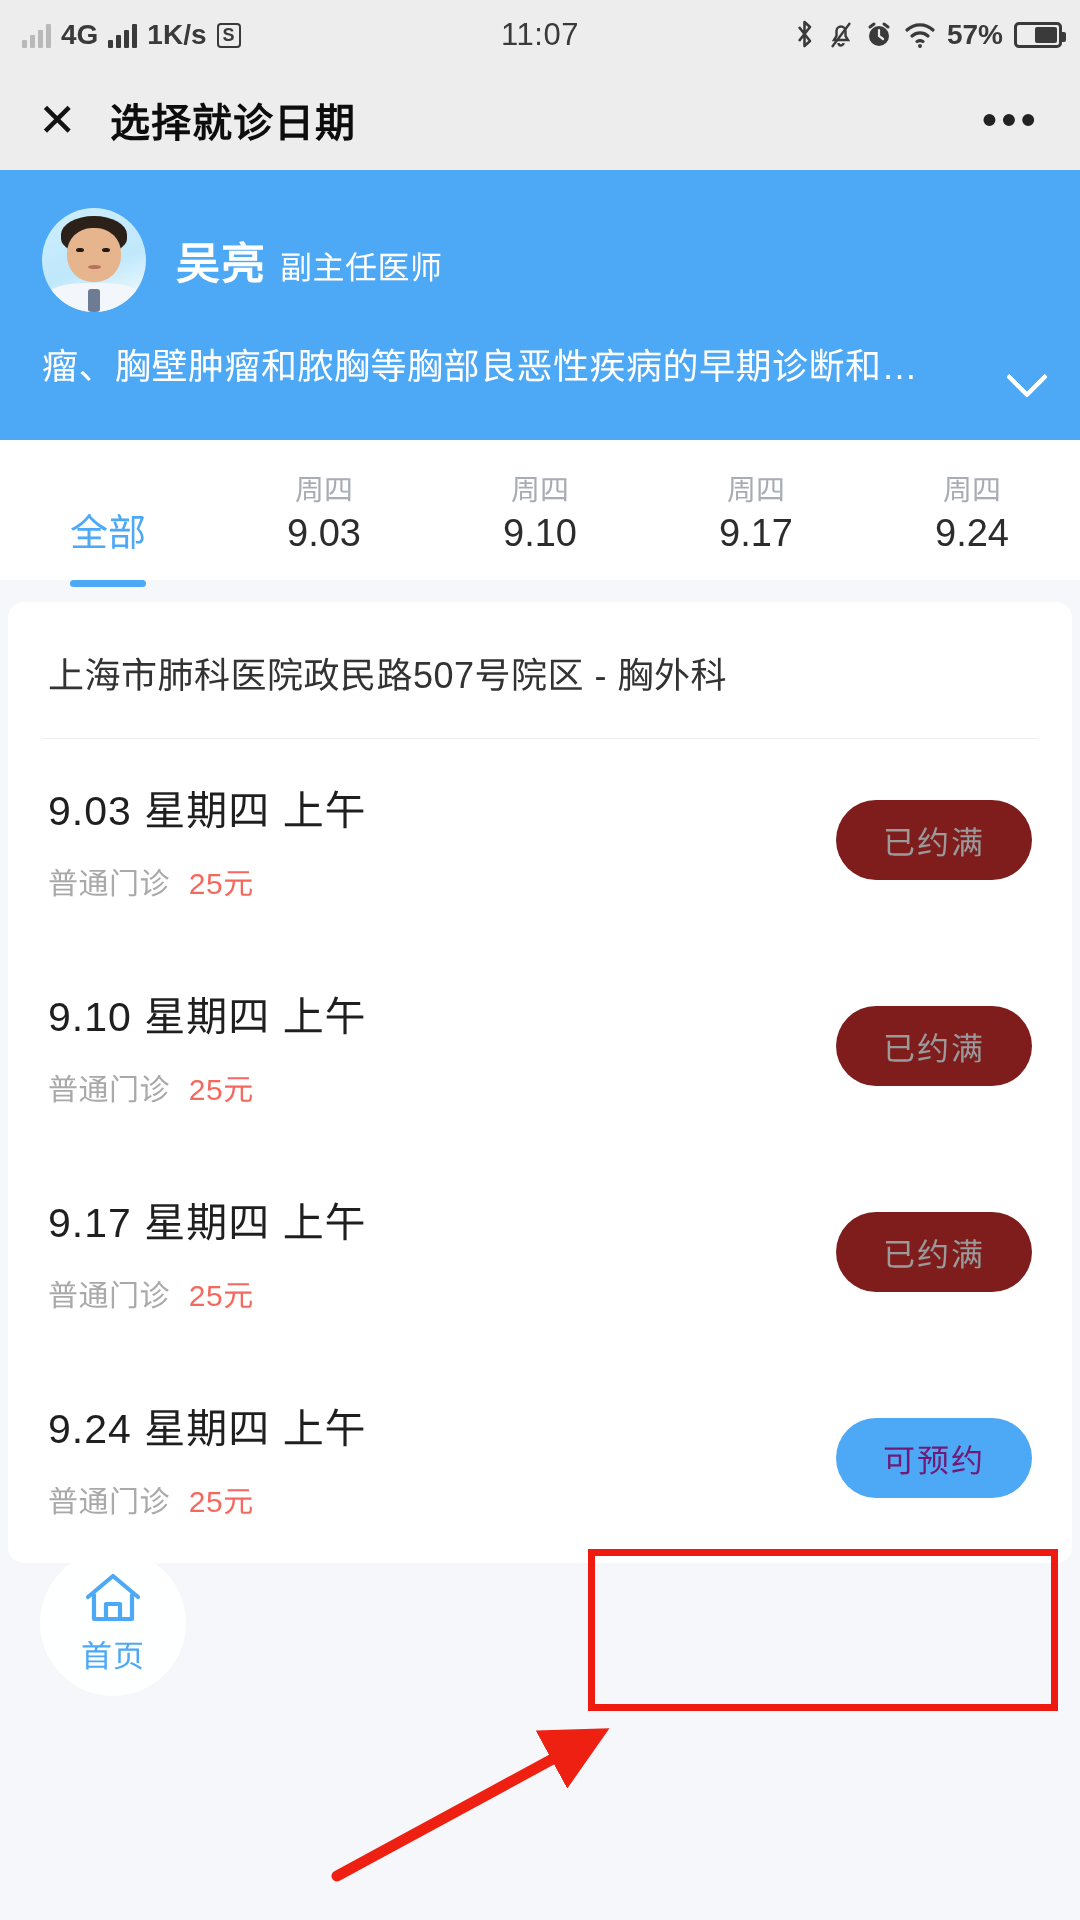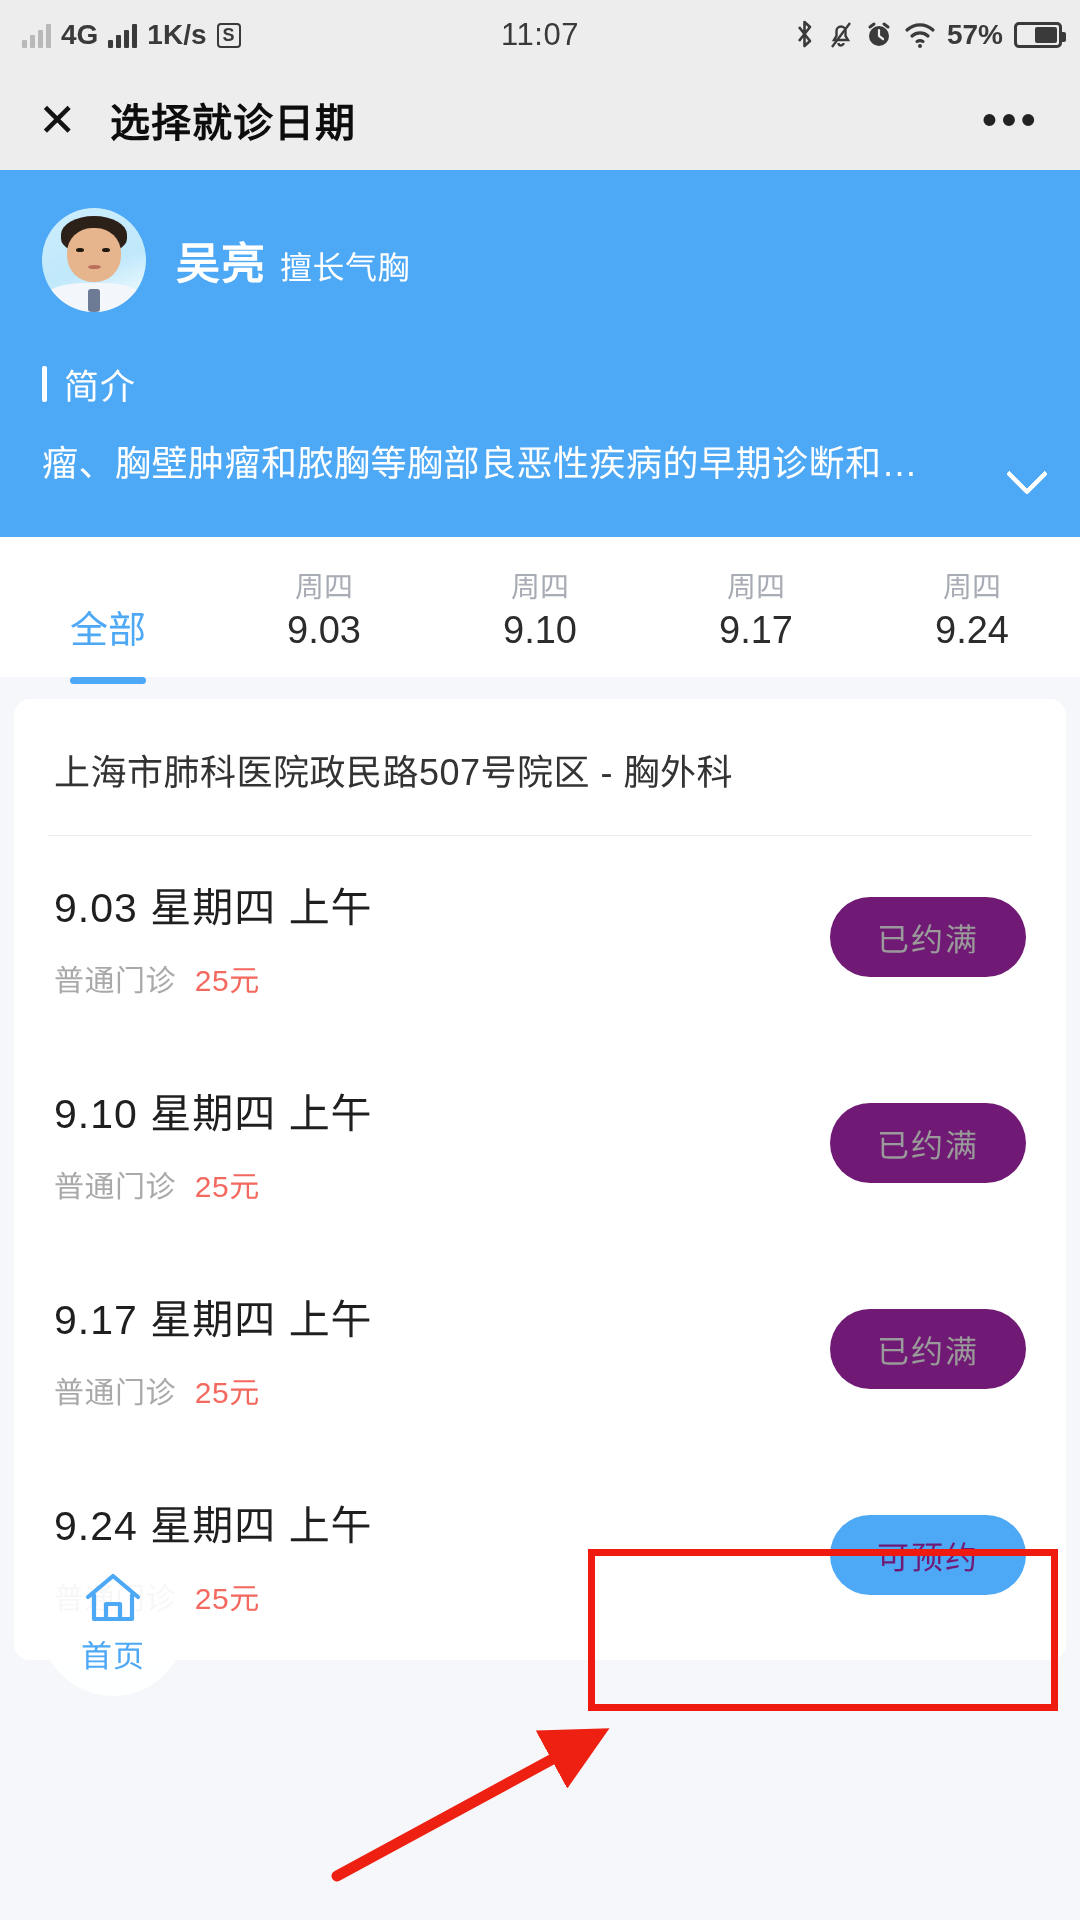--- a/index.html
+++ b/index.html
@@ -85,38 +85,38 @@
   .tab .wd { font-size: 29px; color: #a8adb5; line-height: 1.28; }
   .tab .dt { font-size: 38px; color: #2c2c2c; line-height: 1.28; }
   .tab.all { display: flex; align-items: flex-start; justify-content: center; padding-top: 34px; }
   .tab.all .lbl { font-size: 38px; color: #4da8f5; }
   .tab .underline {
     position: absolute; bottom: -30px; left: 50%; transform: translateX(-50%);
     width: 76px; height: 7px; background: #4da8f5; border-radius: 4px;
   }
 
   
-  .scroll { padding: 22px 14px 0; }
+  .scroll { padding: 22px 8px 0; }
   .card { background: #ffffff; border-radius: 16px; overflow: hidden; }
   .card-head { padding: 44px 40px 40px; font-size: 36px; color: #333; letter-spacing: .5px; }
   .divider { height: 1px; background: #eeeeee; margin: 0 34px; }
   .slot { display: flex; align-items: center; padding: 38px 40px 42px; position: relative; justify-content: flex-end; }
   .slot + .slot::before {
     content: ""; position: absolute; left: 0; right: 0; top: 0; height: 0;
   }
   .slot-info { flex: 1; }
   .slot-date { font-size: 41px; color: #1f1f1f; letter-spacing: 1px; }
   .slot-sub { margin-top: 22px; font-size: 30px; color: #a9a9a9; letter-spacing: .5px; }
   .slot-price { color: #f4695f; margin-left: 10px; }
   .btn {
     min-width: 196px; height: 80px; border-radius: 40px; font-size: 32px;
     display: flex; align-items: center; justify-content: center;
     letter-spacing: 2px; border: none; cursor: pointer;
   }
-  .btn.full { background: #701a75; color: #9a9a9a; }
+  .btn.full { background: #7f1d1d; color: #9a9a9a; }
   .btn.open { background: #4da8f5; color: #701a75; }
 
   
   .hl-box {
     position: absolute; border: 7px solid #f01b10; background: transparent;
     pointer-events: none;
   }
   .arrow-svg { position: absolute; left: 0; top: 0; pointer-events: none; }
 
   
@@ -191,26 +191,22 @@
       <div class="avatar">
         <span class="hair"></span>
           <span class="face"></span>
         <span class="eyeL"></span>
           <span class="eyeR"></span>
         <span class="mouth"></span>
           <span class="coat"></span>
           <span class="tie"></span>
       </div>
       <div>
-        <span class="doc-name">吴亮</span><span class="doc-title">擅长气胸</span>
-      </div>
-    </div>
-    <div class="intro-head">
-      <span class="intro-bar"></span>
-      <span class="intro-label">简介</span>
+        <span class="doc-name">吴亮</span><span class="doc-title">副主任医师</span>
+      </div>
     </div>
     <div class="intro-body">
       <div class="intro-text">瘤、胸壁肿瘤和脓胸等胸部良恶性疾病的早期诊断和…</div>
       <span class="chevron"></span>
     </div>
   </div>
 
   <div class="tabs">
     <div class="tab all">
       <span class="lbl">全部</span>

